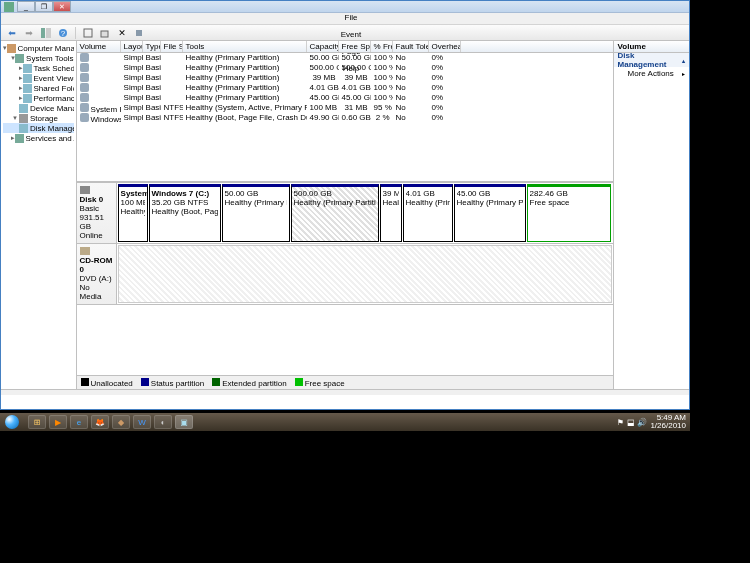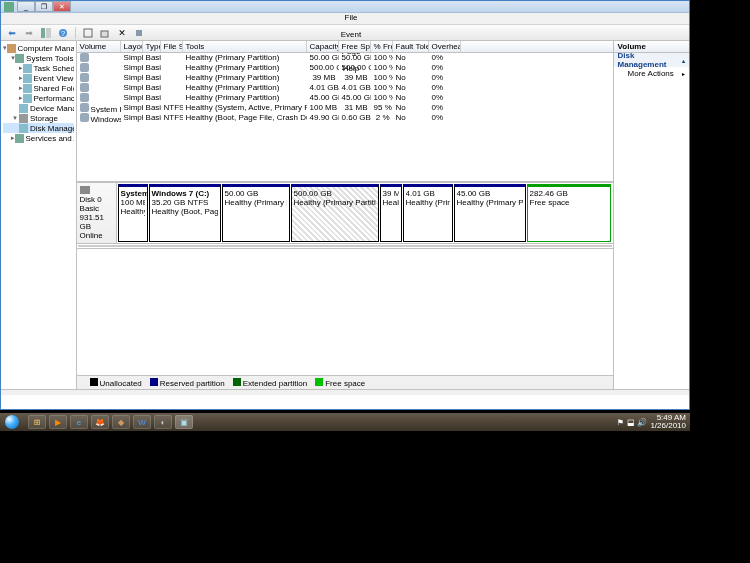--- a/index.html
+++ b/index.html
@@ -36,30 +36,30 @@
 .vhead { display:flex; background:linear-gradient(#fff,#e8eef5); border-bottom:1px solid #c0c0c0; height:12px; }
 .vhead div { border-right:1px solid #d0d0d0; padding:1px 3px; overflow:hidden; white-space:nowrap; }
 .vrow { display:flex; height:10px; }
 .vrow div { padding:0 3px; overflow:hidden; white-space:nowrap; }
 .vrow .icon { width:9px; height:9px; background:#9ab; border-radius:2px; display:inline-block; margin-right:2px; }
 .c-vol{width:44px}.c-lay{width:22px}.c-typ{width:18px}.c-fs{width:22px}.c-stat{width:124px}.c-cap{width:32px;text-align:right}.c-free{width:32px;text-align:right}.c-pct{width:22px;text-align:right}.c-ft{width:36px}.c-ov{width:32px}
 .disks { flex:1; background:#fff; border-top:2px solid #c0c0c0; overflow:hidden; position:relative; }
 .diskrow { display:flex; border-bottom:1px solid #c0c0c0; }
 .diskinfo { width:40px; padding:3px; border-right:1px solid #c0c0c0; background:linear-gradient(#f8f8f8,#eee); }
 .diskinfo .di { width:10px; height:8px; background:#888; margin-bottom:1px; }
-.diskinfo b { font-weight:normal; display:block; }
+.diskinfo b { font-weight:bold; display:block; }
 .partrow { flex:1; display:flex; padding:1px; }
 .part { border:1px solid #000; padding:2px; margin-right:1px; overflow:hidden; position:relative; }
 .part.primary { border-top:3px solid #00008b; }
 .part.free { border-top:3px solid #000000; border-color:#00a000; }
 .part.hatch { background:repeating-linear-gradient(45deg,#fff,#fff 2px,#e0e0e0 2px,#e0e0e0 4px); }
 .part b { font-weight:bold; display:block; white-space:nowrap; }
 .part span { display:block; white-space:nowrap; overflow:hidden; }
 .nomedia { flex:1; background:repeating-linear-gradient(45deg,#fff,#fff 2px,#f0f0f0 2px,#f0f0f0 4px); border:1px solid #ccc; }
-.legend { height:14px; background:#f0f0f0; border-top:1px solid #c0c0c0; display:flex; align-items:center; padding-left:13px; gap:8px; }
+.legend { height:14px; background:#f0f0f0; border-top:1px solid #c0c0c0; display:flex; align-items:center; padding-left:4px; gap:8px; }
 .legend .sw { width:8px; height:8px; display:inline-block; margin-right:2px; }
 .legend .sw.un { background:#000; }
 .legend .sw.pr { background:#00008b; }
 .legend .sw.ex { background:#006400; }
 .legend .sw.fr { background:#00c000; }
 .actions { width:77px; background:#fff; }
 .actions .ahead { height:12px; background:linear-gradient(#fff,#e8eef5); border-bottom:1px solid #c0c0c0; padding:1px 4px; font-weight:bold; }
 .actions .asub { height:14px; background:#eef3fa; padding:2px 4px; color:#15428b; font-weight:bold; display:flex; align-items:center; justify-content:space-between; }
 .actions .asub::after { content:"▴"; font-size:6px; }
 .actions .aitem { height:12px; padding:2px 4px 2px 14px; display:flex; justify-content:space-between; align-items:center; }
@@ -324,29 +324,36 @@
                 <span>Healthy (Primary Partition)</span>
               </div>
               <div class="part free" style="width: 84px;">
                 <b></b>
                 <span>282.46 GB</span>
                 <span>Free space</span>
               </div>
             </div>
         </div>
         <div class="diskrow">
+          <div class="diskinfo">
+            <div class="di" style="background:#ba8"></div>
+            <b>CD-ROM 0</b>
+            <span>DVD (A:)</span>
+            <br>
+            <span>No Media</span>
+          </div>
           <div class="partrow">
               <div class="nomedia"></div>
             </div>
         </div>
 
       </div>
       <div class="legend">
         <span><span class="sw un"></span><span>Unallocated</span></span>
-        <span><span class="sw pr"></span><span>Reserved partition</span></span>
+        <span><span class="sw pr"></span><span>Status partition</span></span>
         <span><span class="sw ex"></span><span>Extended partition</span></span>
         <span><span class="sw fr"></span><span>Free space</span></span>
       </div>
     </div>
     <div class="actions">
       <div class="ahead">Volume</div>
       <div class="asub">Disk Management</div>
       <div class="aitem">More Actions</div>
     </div>
   </div>

